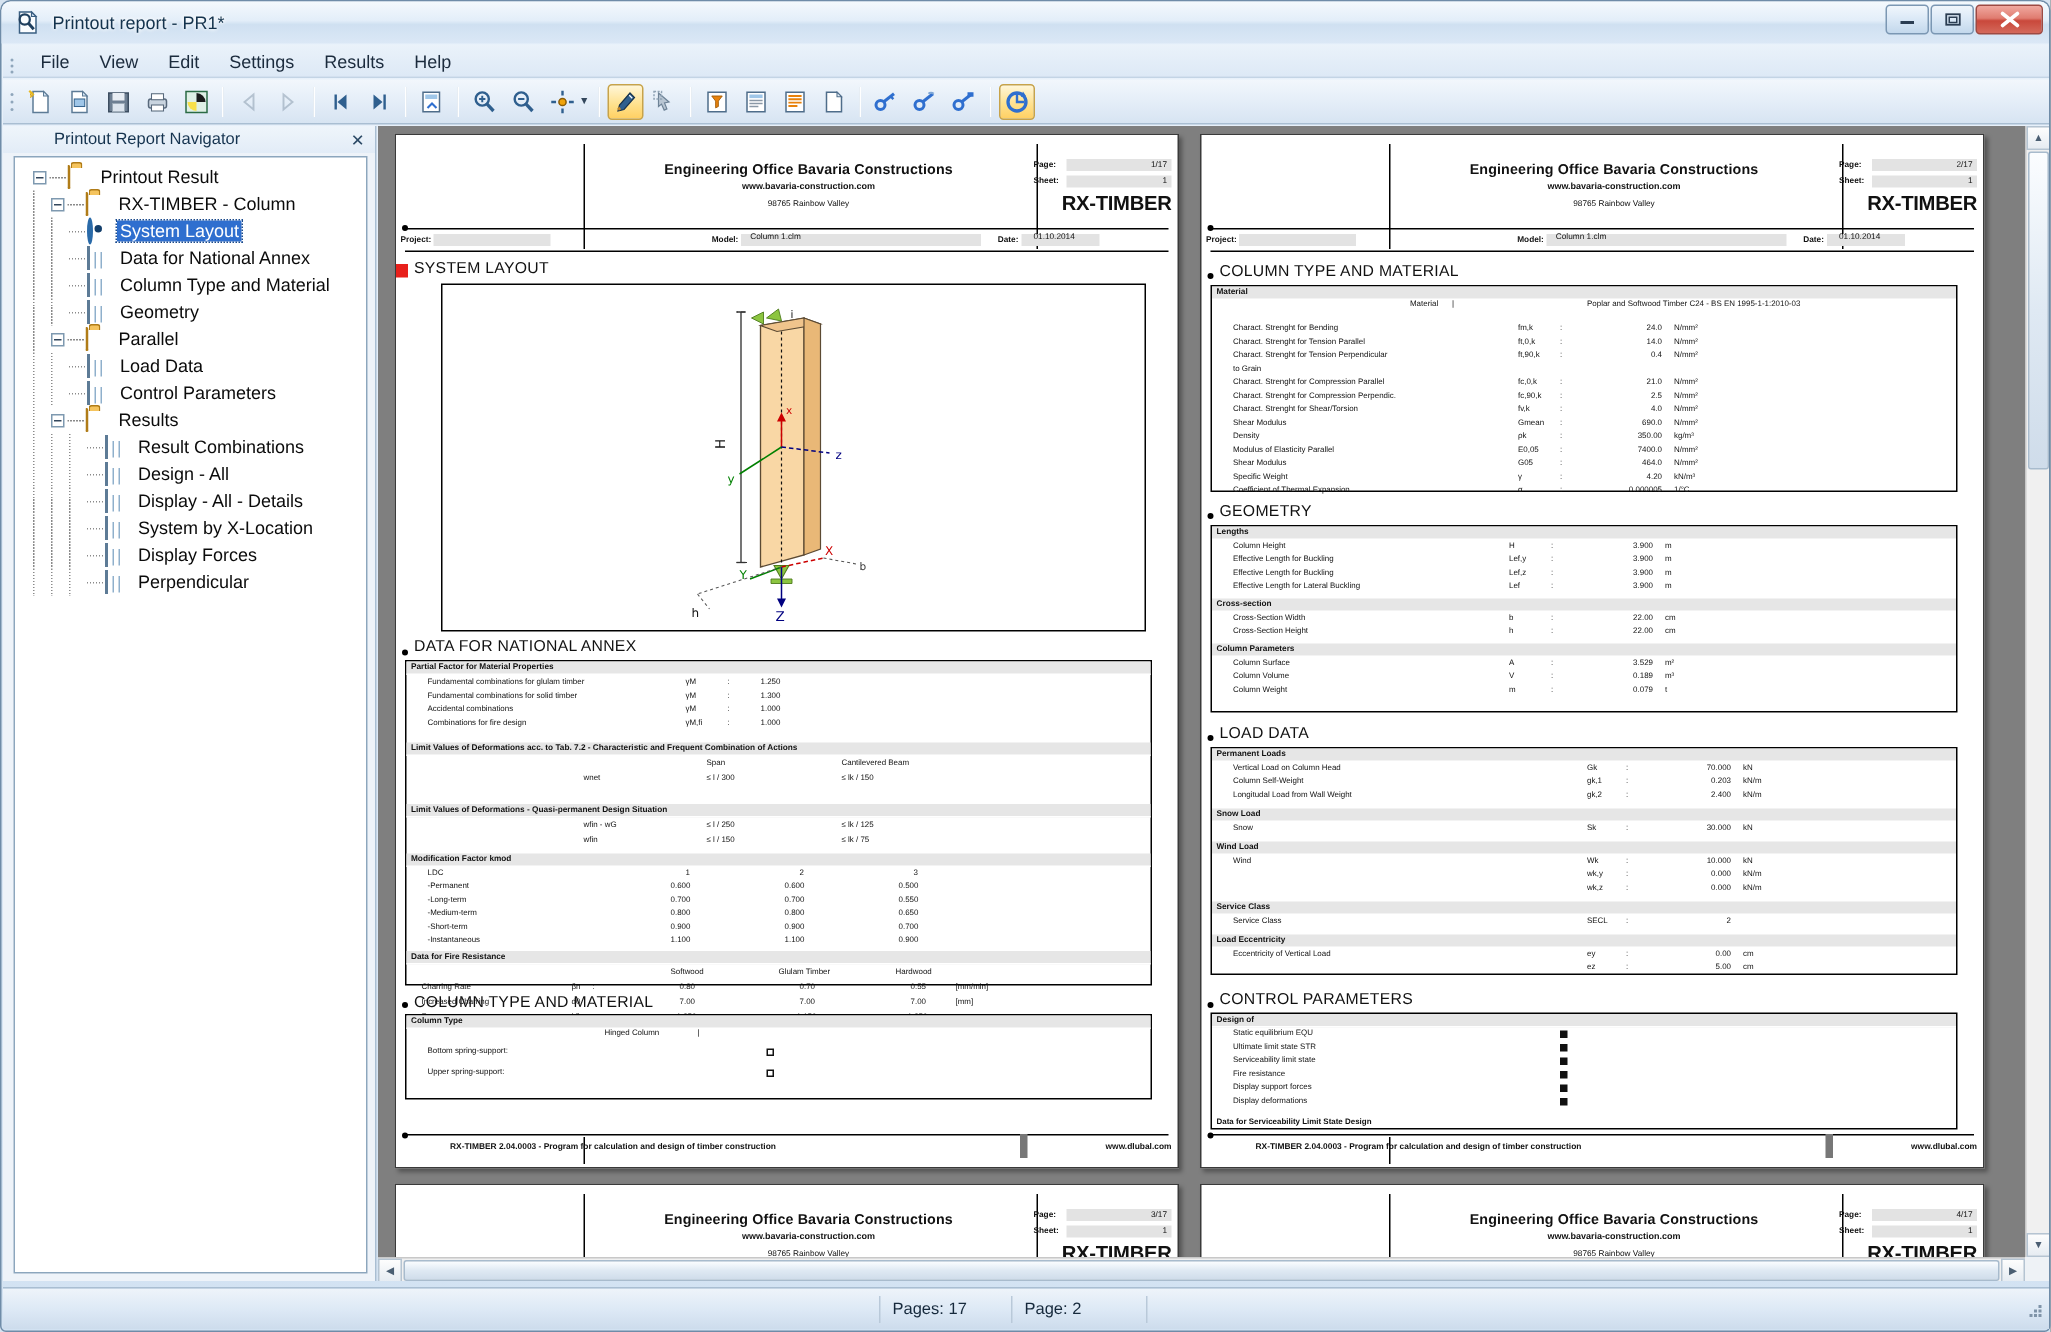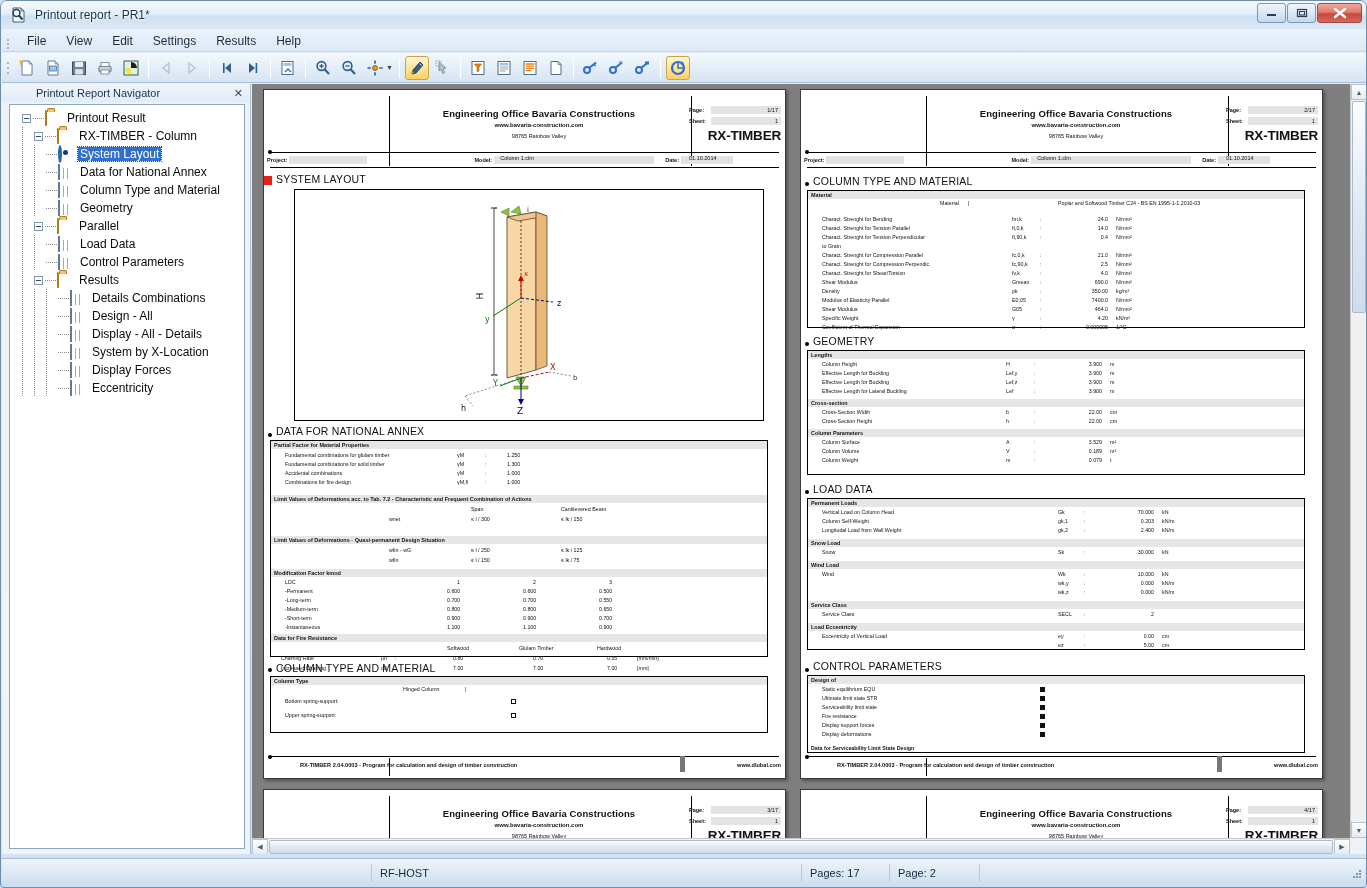--- a/index.html
+++ b/index.html
@@ -619,21 +619,21 @@
         <span class="tn-label">Results</span>
       </div>
 
       <div class="tn">
         <span class="spacer12"></span>
           <span class="vline"></span>
           <span class="vline"></span>
           <span class="vline"></span>
         <span class="dots"></span>
         <span class="ico"><span class="tableicon"></span></span>
-        <span class="tn-label">Details Combinations</span>
+        <span class="tn-label">Result Combinations</span>
       </div>
 
       <div class="tn">
         <span class="spacer12"></span>
           <span class="vline"></span>
           <span class="vline"></span>
           <span class="vline"></span>
         <span class="dots"></span>
         <span class="ico"><span class="tableicon"></span></span>
         <span class="tn-label">Design - All</span>
@@ -669,21 +669,21 @@
         <span class="tn-label">Display Forces</span>
       </div>
 
       <div class="tn">
         <span class="spacer12"></span>
           <span class="vline"></span>
           <span class="vline"></span>
           <span class="vline"></span>
         <span class="dots"></span>
         <span class="ico"><span class="tableicon"></span></span>
-        <span class="tn-label">Eccentricity</span>
+        <span class="tn-label">Perpendicular</span>
       </div>
 
     </div>
   </div>
 
   <div id="docarea">
     <div id="pagesArea">
 
       <div class="page" id="page1">
         <div class="pg-inner">
@@ -1338,21 +1338,20 @@
     <div id="doc-scroll-h">
       <div class="sb-arrow" style="left:0; top:0; width:16px; height:16px;">◀</div>
       <div class="sb-thumb" style="left:17px; top:1px; right:17px; height:14px;"></div>
       <div class="sb-arrow" style="right:0; top:0; width:16px; height:16px;">▶</div>
     </div>
     <div style="position:absolute; right:0; bottom:0; width:16px; height:16px; background:#eef2f6;"></div>
   </div>
 
   <div id="statusbar">
     <div class="sb-cell sb-flex" style="width:370px;"></div>
-    <div class="sb-cell" style="width:430px;">RF-HOST</div>
     <div class="sb-cell" style="width:88px;">Pages: 17</div>
     <div class="sb-cell" style="width:90px;">Page: 2</div>
     <div class="sb-cell" style="flex:1;"></div>
     <span id="sb-resize">
       <svg width="14" height="14">
           <g fill="#7f93a8">
             <rect x="10" y="10" width="2" height="2"></rect>
             <rect x="7" y="10" width="2" height="2"></rect>
             <rect x="4" y="10" width="2" height="2"></rect>
             <rect x="10" y="7" width="2" height="2"></rect>

